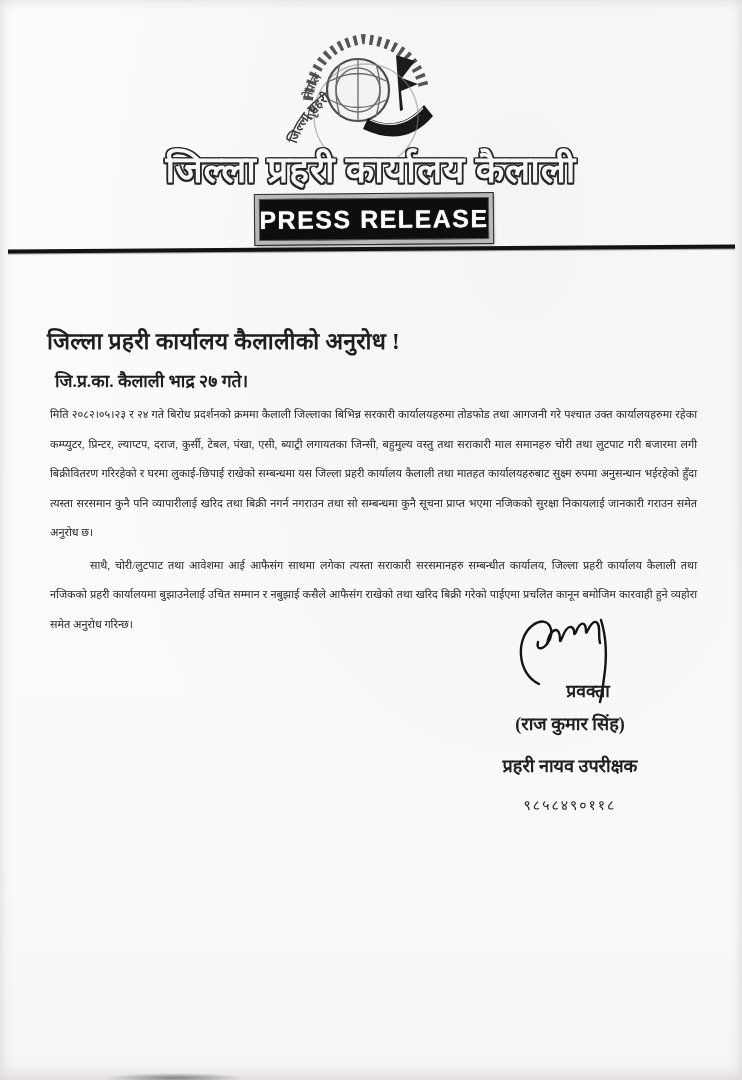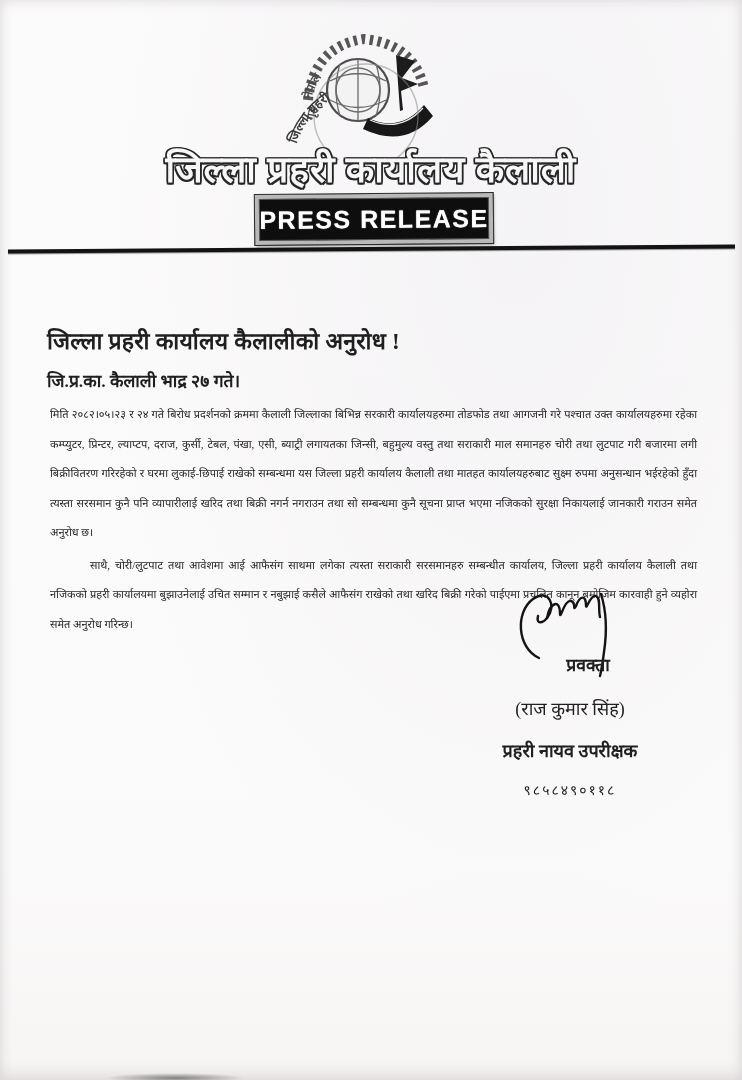--- a/index.html
+++ b/index.html
@@ -42,31 +42,31 @@
     text-shadow:0 0 1px #ddd;
   }
   .rule{
     position:absolute;left:8px;top:247px;width:727px;height:4px;
     background:#131313;transform:rotate(-0.4deg);
     box-shadow:0 1px 1px rgba(0,0,0,.4);
   }
   
   .content{position:absolute;left:47px;top:324px;width:653px;}
   .request-heading{font-size:23px;font-weight:bold;margin:0 0 12px 0;letter-spacing:.2px;}
-  .dateline{font-size:17.5px;font-weight:bold;margin:0 0 8px 0;}
+  .dateline{font-size:17.5px;font-weight:bold;margin:0 0 8px 8px;}
   .para{
     font-size:11px;line-height:29.5px;margin:3px;
     text-align:justify;
   }
   .para.indent{text-indent:40px;margin-top:2px;}
   
-  .sig-block{position:absolute;left:462px;top:586px;width:216px;text-align:center;}
+  .sig-block{position:absolute;left:462px;top:612px;width:216px;text-align:center;}
   .sig-art{display:block;margin:0 auto -26px auto;}
   .sig-role{font-size:17.5px;font-weight:bold;margin:0 0 0 36px;}
-  .sig-name{font-size:18px;font-weight:normal;margin-top:20px;}
+  .sig-name{font-size:18px;font-weight:bold;margin-top:9px;}
   .sig-rank{font-size:18px;font-weight:bold;margin-top:16px;}
   .sig-phone{font-size:14px;margin-top:10px;letter-spacing:2px;}
   
   .bottom-smudge{
     position:absolute;left:105px;top:1073px;width:140px;height:10px;
     background:radial-gradient(ellipse at center,rgba(40,40,40,.55),rgba(40,40,40,0) 70%);
   }
   .edge-tint{
     position:absolute;left:0;top:0;right:0;bottom:0;pointer-events:none;
     box-shadow:inset 0 -6px 14px rgba(120,110,115,.18), inset 0 4px 10px rgba(200,195,200,.25);

